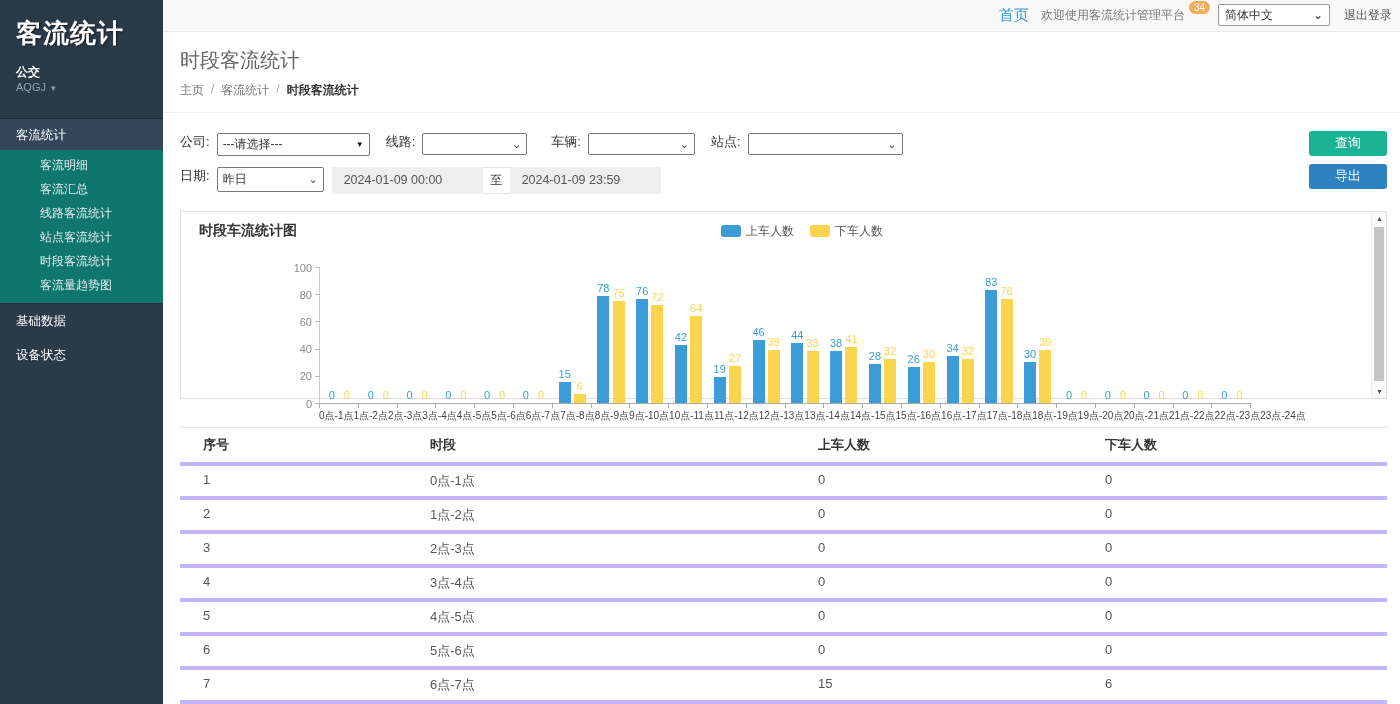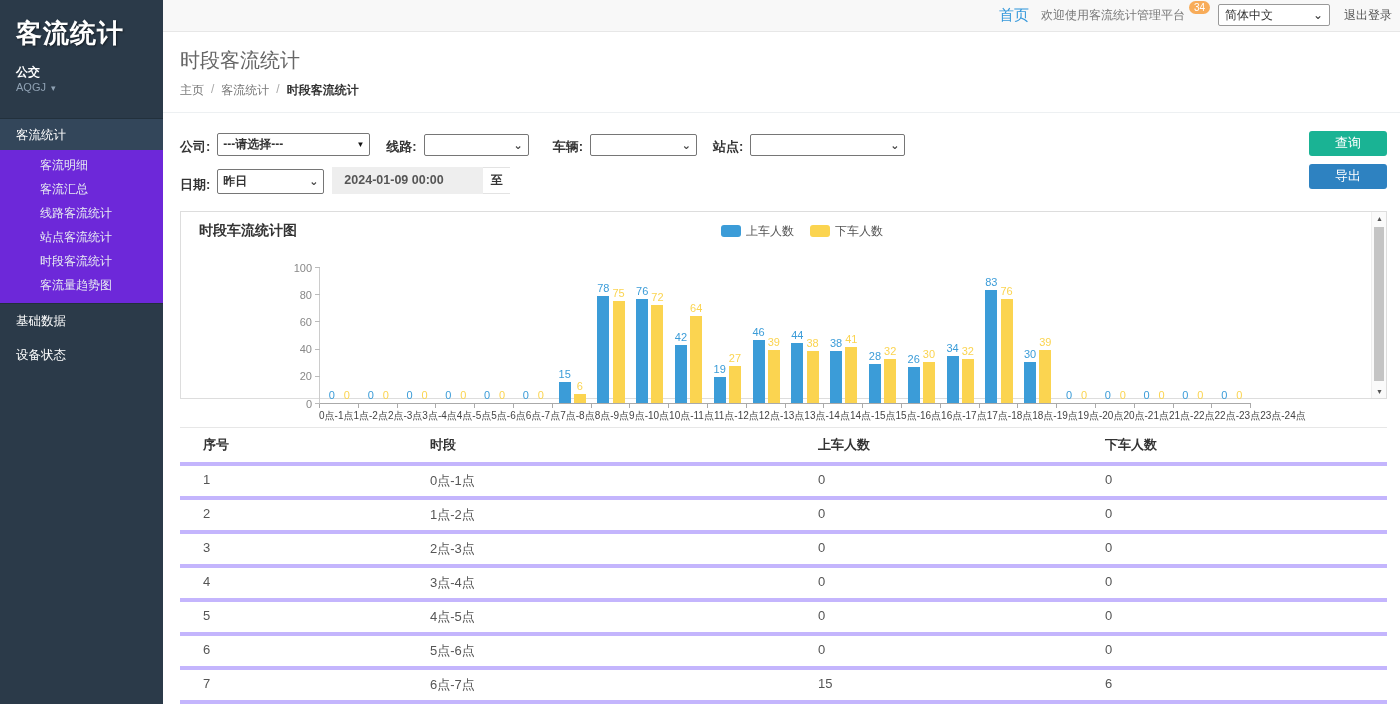--- a/index.html
+++ b/index.html
@@ -12,21 +12,21 @@
   .logo-block { padding:16px 10px 0 16px; }
   .logo { font-size:26px; font-weight:bold; color:#fff; letter-spacing:1px;
     text-shadow:1px 1px 2px rgba(0,0,0,.5); }
   .org { margin-top:13px; font-size:12px; font-weight:bold; color:#fff; }
   .org-code { margin-top:0; font-size:11px; color:#8fa1b3; cursor:pointer; }
   .org-code .caret { font-size:9px; color:#8fa1b3; margin-left:2px; }
   .menu { margin-top:25px; }
   .menu-l1 { height:32px; line-height:32px; padding-left:16px; font-size:12.5px;
     color:#fff; cursor:pointer; }
   .menu-l1.active { background:#33465a; border-top:1px solid #22303c; }
-  .submenu { background:#6d28d9; padding:3px 0 6px; border-bottom:1px solid #22303c; }
+  .submenu { background:#0f766e; padding:3px 0 6px; border-bottom:1px solid #22303c; }
   .submenu-item { height:24px; line-height:24px; padding-left:40px; font-size:12px;
     color:#e8edf2; cursor:pointer; }
   .menu-l1.plain { height:34px; line-height:34px; }
 
   
   .main { flex:1; display:flex; flex-direction:column; background:#fff; }
   .topbar { height:40px; background:#f8f8f8; border-bottom:1px solid #e7e7e7;
     display:flex; align-items:center; justify-content:flex-end; padding-right:6px; }
   .home-link { color:#3498db; font-size:15px; margin-right:12px; cursor:pointer; }
   .welcome { font-size:12px; color:#777;text-align:center; }
@@ -39,21 +39,21 @@
 
   .title-block { padding:15px 17px 13px; border-bottom:1px solid #edf0f2; background:#fff; }
   .page-title { font-size:20px; color:#666; font-weight:500; }
   .breadcrumb { margin-top:8px; font-size:12px; color:#777; display:flex; gap:7px; }
   .breadcrumb .crumb { cursor:pointer; }
   .breadcrumb .sep { color:#aaa; }
   .breadcrumb .current { font-weight:bold; color:#333; }
 
   
   .filter-block { position:relative; padding:20px 13px 0 17px; }
-  .f-row { display:flex; align-items:flex-end;font-weight:bold; }
+  .f-row { display:flex; align-items:flex-start; }
   .f-row2 { margin-top:11px; }
   .f-label { font-size:13px; color:#333; margin-right:7px; }
   .sel { height:22px; border:1px solid #767676; border-radius:2px; background:#fff;
     display:flex; align-items:center; justify-content:space-between; padding:0 5px;
     font-size:12px; color:#333; cursor:pointer; }
   .sel .chev { font-size:11px; color:#444; line-height:10px; }
   .sel .tri { font-size:8px; color:#111; }
   .sel-company { width:153px; height:23px; margin-right:16px; }
   .sel-line { width:105px; margin-right:24px; }
   .sel-vehicle { width:107px; margin-right:16px; }
@@ -185,20 +185,21 @@
         </div>
       </div>
       <div class="f-row f-row2">
         <span class="f-label">日期:</span>
         <div class="sel sel-date">
           <span>昨日</span>
           <span class="chev">⌄</span>
         </div>
         <div class="date-field">2024-01-09 00:00</div>
         <div class="date-sep">至</div>
+        <div class="date-field">2024-01-09 23:59</div>
       </div>
       <div class="btn-col">
         <button class="btn btn-search">查询</button>
         <button class="btn btn-export">导出</button>
       </div>
     </section>
 
     <section class="chart-card">
       <div class="chart-title">时段车流统计图</div>
       <div class="legend" id="legend">

